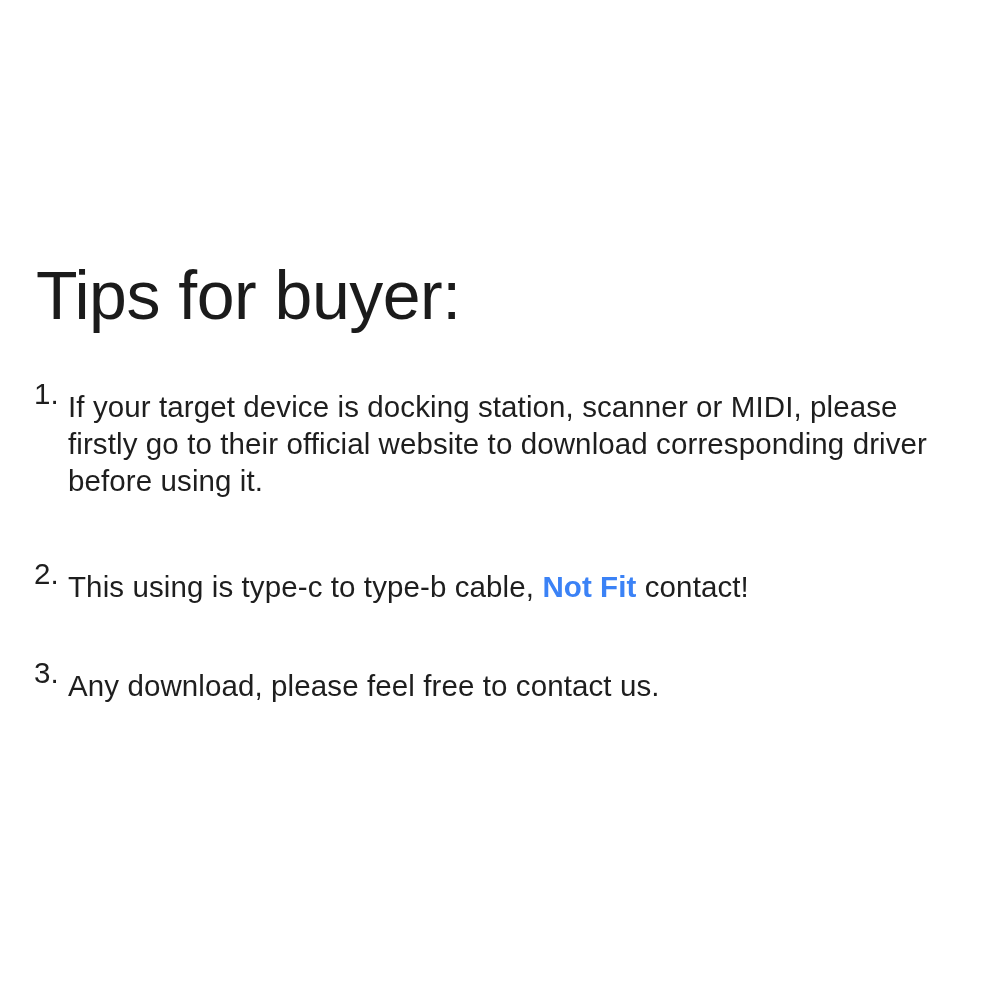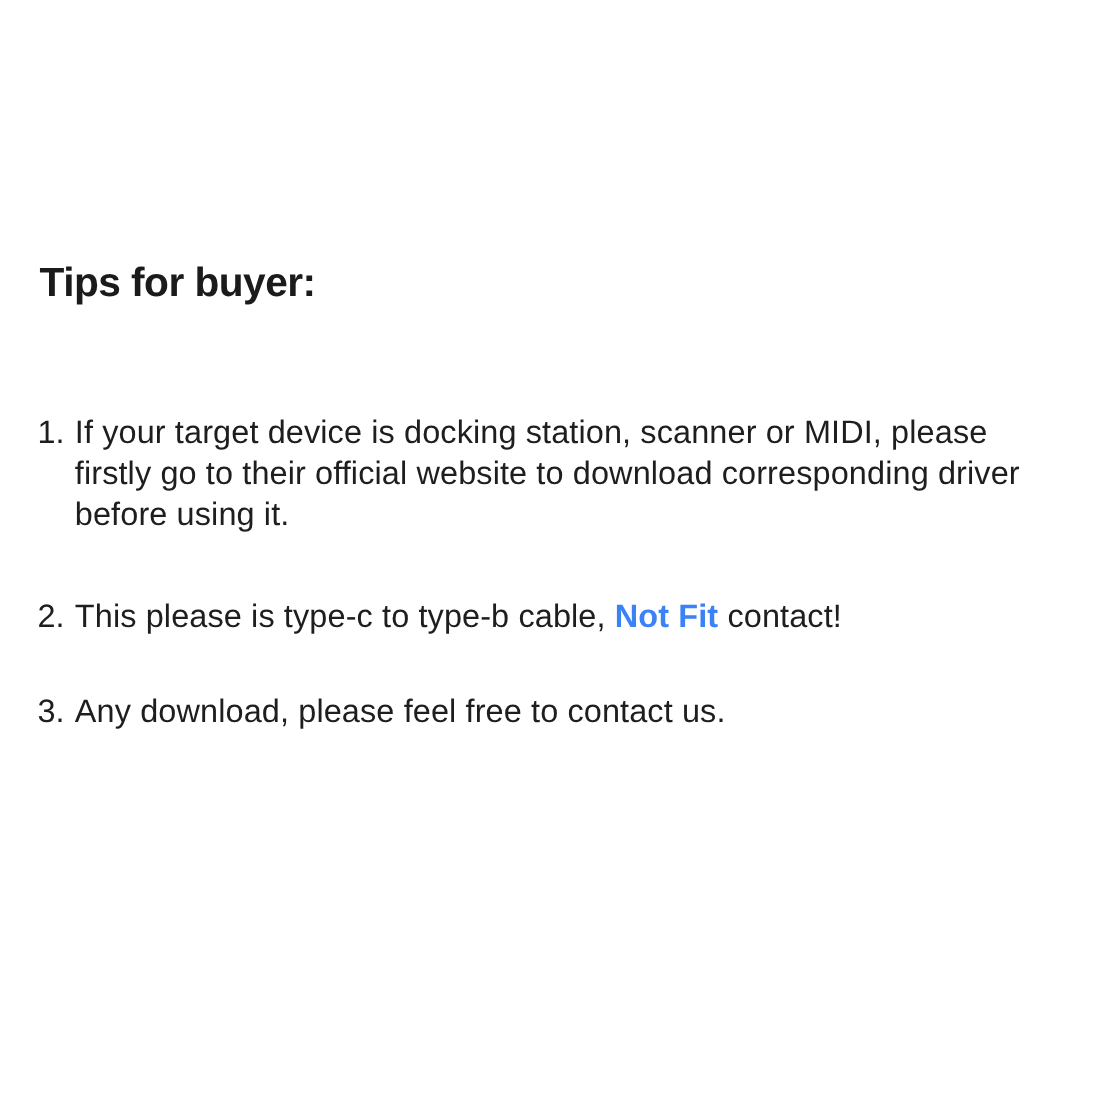--- a/index.html
+++ b/index.html
@@ -18,22 +18,22 @@
     position: relative;
     width: 1000px;
     height: 1000px;
     background: #ffffff;
     box-sizing: border-box;
   }
   .heading {
     position: absolute;
     left: 36px;
     top: 212px;
-    font-size: 37px;
-    font-weight: 700;
+    font-size: 68px;
+    font-weight: 400;
     letter-spacing: -0.5px;
     color: #1b1b1b;
     line-height: 1.1;
     white-space: nowrap;
   }
   .tips-list {
     position: absolute;
     left: 34px;
     top: 375px;
     width: 920px;
@@ -47,20 +47,21 @@
     color: #1e1e1e;
     letter-spacing: 0.1px;
   }
   .tip-item .num {
     flex: 0 0 auto;
     width: 34px;
     font-weight: 500;
   }
   .tip-item .body {
     flex: 1 1 auto;
+    margin-top: 13px;
   }
   .gap-1 { margin-bottom: 56px; }
   .gap-2 { margin-bottom: 48px; }
   .accent {
     color: #3b82f6;
     font-weight: 700;
   }
 </style>
 </head>
 <body>
@@ -71,21 +72,21 @@
 
   <div class="tips-list">
 
     <div class="tip-item gap-1">
       <span class="num">1.</span>
       <span class="body"><span>If your target device is docking station, scanner or MIDI, please firstly go to their official website to download corresponding driver before using it.</span></span>
     </div>
 
     <div class="tip-item gap-2">
       <span class="num">2.</span>
-      <span class="body"><span>This please is type-c to type-b cable, </span><span class="accent">Not Fit</span><span> contact!</span></span>
+      <span class="body"><span>This using is type-c to type-b cable, </span><span class="accent">Not Fit</span><span> contact!</span></span>
     </div>
 
     <div class="tip-item">
       <span class="num">3.</span>
       <span class="body"><span>Any download, please feel free to contact us.</span></span>
     </div>
 
   </div>
 </div>
 

